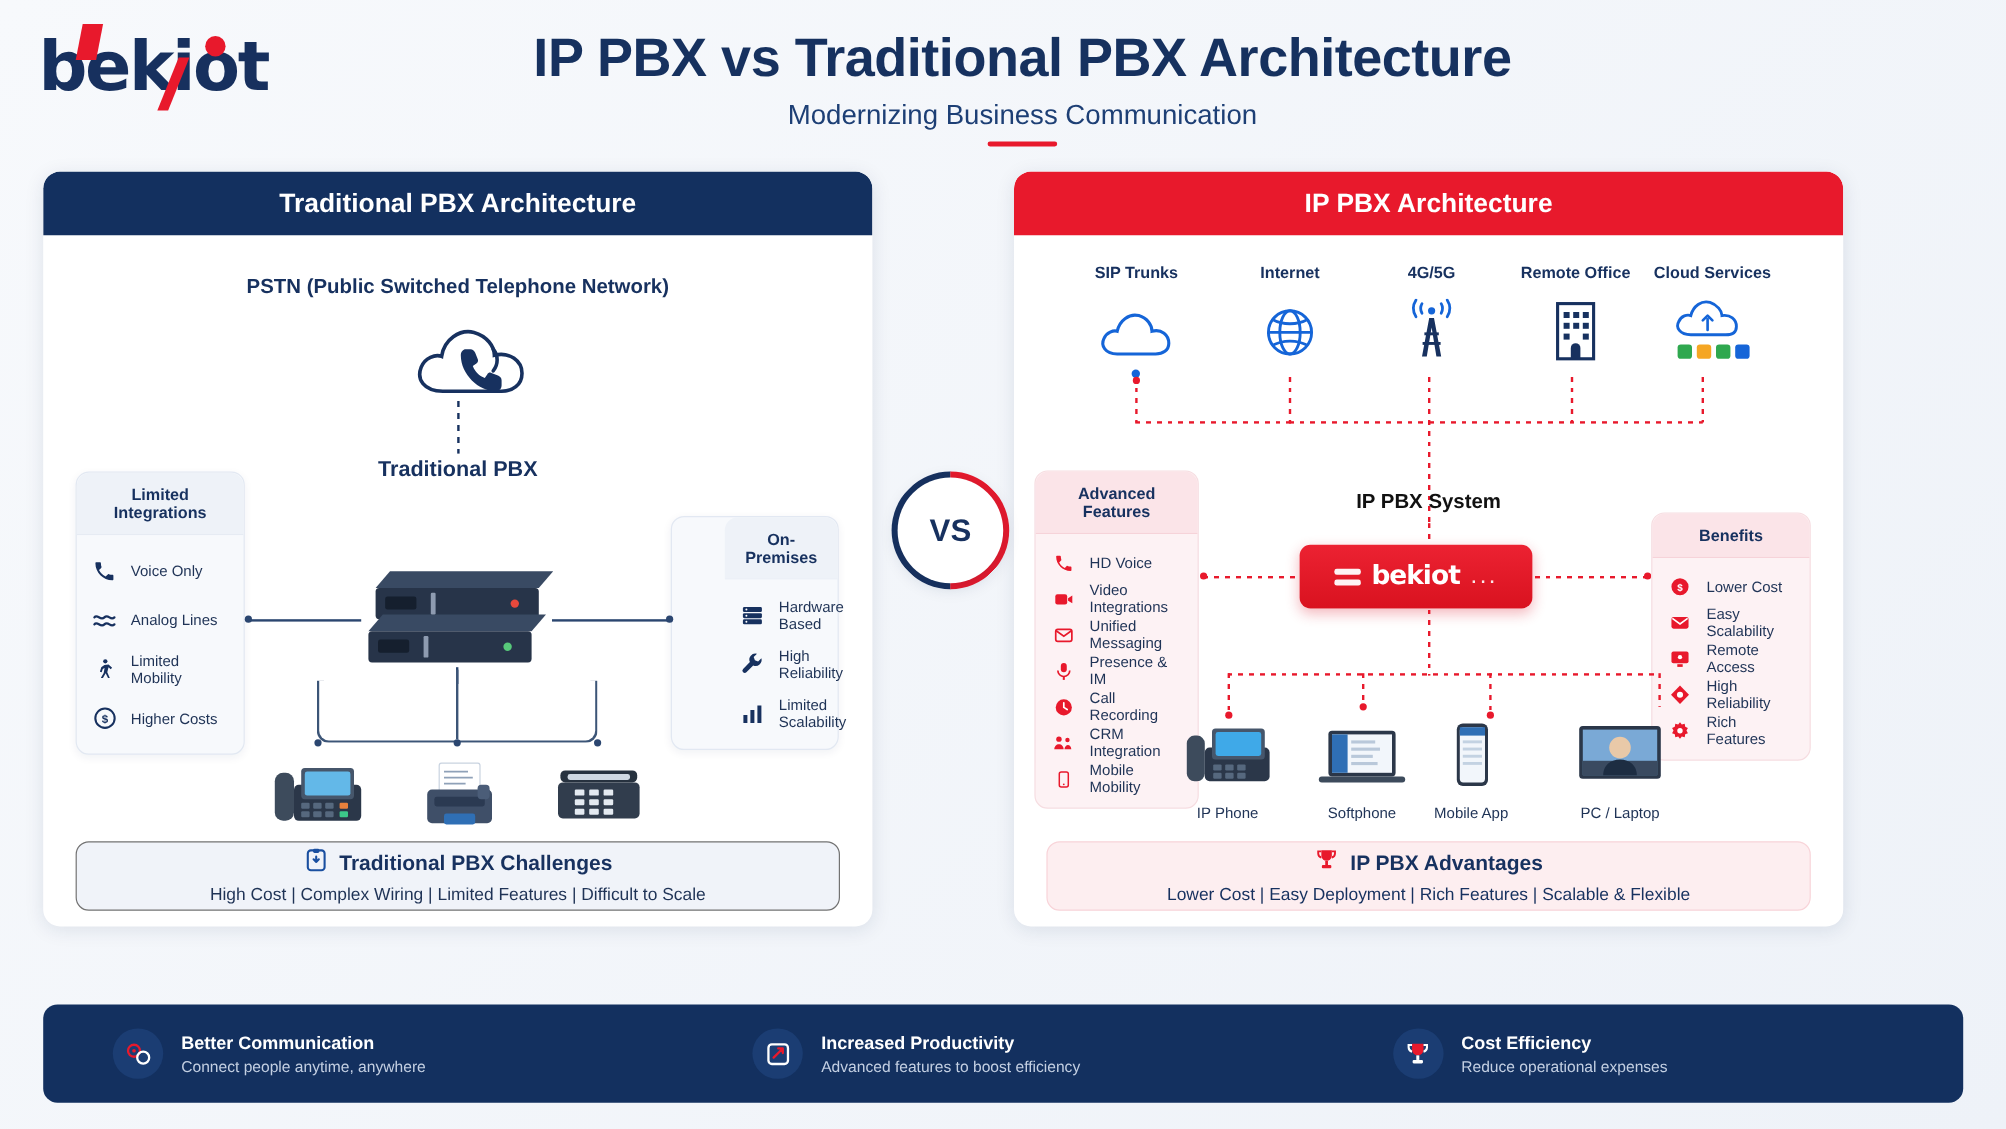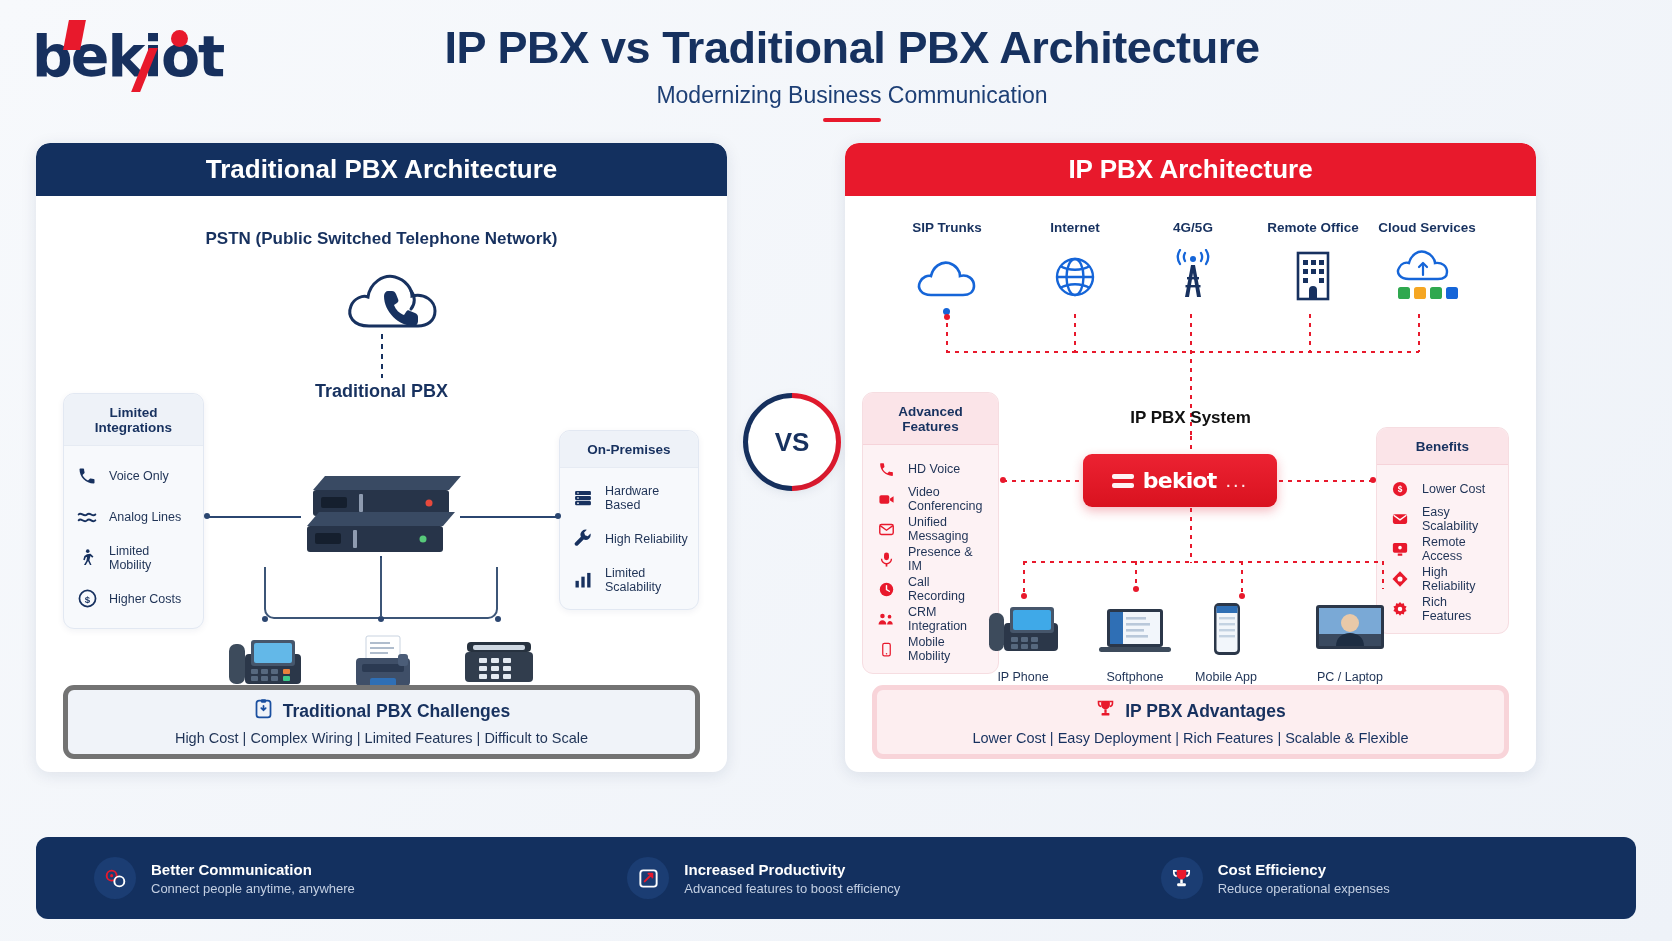--- a/index.html
+++ b/index.html
@@ -30,21 +30,21 @@
   .panel {
     position:absolute; top:143px; width:691px; height:629px;
     background:#fff; border-radius:14px;
     box-shadow:0 3px 16px rgba(20,40,80,0.10);
     overflow:hidden;
   }
   .panel-left { left:36px; }
   .panel-right { left:845px; }
   .panel-head {
     height:53px; line-height:53px; text-align:center;
-    font-size:26px; font-weight:bold; color:#fff; border-radius:14px 14px 0 0;
+    font-size:22px; font-weight:bold; color:#fff; border-radius:14px 14px 0 0;
   }
   .head-navy { background:#13305f; }
   .head-red  { background:#e8192c; }
   .panel-body { position:relative; width:100%; height:576px; }
   
   .pstn-label { position:absolute; left:0; top:33px; width:100%; text-align:center;
     font-size:17px; font-weight:bold; color:#17315f; }
   .cloud-pstn { position:absolute; left:305px; top:64px; }
   .tpbx-label { position:absolute; left:0; top:185px; width:100%; text-align:center;
     font-size:18px; font-weight:bold; color:#17315f; }
@@ -57,29 +57,29 @@
   }
   .card-head { font-size:13.5px; font-weight:bold; color:#17315f; text-align:center;
     padding:11px 6px 10px; border-bottom:1px solid #e6ebf3; background:#eef2f8;
     border-radius:11px 11px 0 0; }
   .card-list { padding:9px 10px 9px 12px; }
   .card-row { display:flex; align-items:center; gap:11px; height:41px; }
   .card-row .ico { width:22px; height:22px; flex:none; display:flex;
     align-items:center; justify-content:center; }
   .card-row .txt { font-size:12.5px; color:#1f3356; }
   .li-card { left:27px; top:197px; width:141px; }
-  .op-card { left:523px; top:234px; width:140px; }
+  .op-card { left:523px; top:234px; width:140px;padding-left:44px; }
   .conn { position:absolute; background:#2b4670; height:2px; }
   .dot-end { position:absolute; width:6px; height:6px; border-radius:50%; background:#2b4670; }
   .devrow { position:absolute; top:438px; left:0; width:100%; }
   .dev { position:absolute; text-align:center; width:110px; }
   .dev-label { font-size:12.5px; color:#1f3356; margin-top:7px; }
   .elbow { position:absolute; border-color:#3c5577; border-style:solid; }
-  .footer-box { position:absolute; left:27px; bottom:13px; width:637px; height:74px;
-    background:#f0f3f9; border:5px solid #737373; border-radius:11px;
+  .footer-box { position:absolute; left:27px; bottom:13px; width:637px; height:58px;
+    background:#f0f3f9; border:1px solid #737373; border-radius:11px;
     display:flex; flex-direction:column; align-items:center; justify-content:center; gap:6px; }
   .footer-title { display:flex; align-items:center; gap:9px;
     font-size:17.5px; font-weight:bold; color:#17315f; }
   .footer-sub { font-size:14.5px; color:#1f3356; }
   .footer-box.red { background:#fdeef0; border-color:#f8d4d9; }
   .footer-box.red .footer-title, .footer-box.red .footer-sub { color:#17315f; }
   
   .src-row { position:absolute; top:24px; left:0; width:100%; height:100px; }
   .src { position:absolute; width:120px; text-align:center; }
   .src-label { font-size:13.5px; font-weight:bold; color:#17315f; }
@@ -459,21 +459,21 @@
             </span>
           <span class="txt">HD Voice</span>
         </div>
         <div class="card-row" style="height:30px">
           <span class="ico">
               <svg width="17" height="17" viewBox="0 0 24 24">
                 <rect x="2" y="6" width="14" height="12" rx="2.5" fill="#e8192c"></rect>
                 <polygon points="17,10.5 22,7.5 22,16.5 17,13.5" fill="#e8192c"></polygon>
               </svg>
             </span>
-          <span class="txt">Video Conferencing</span>
+          <span class="txt">Video Integrations</span>
         </div>
         <div class="card-row" style="height:30px">
           <span class="ico">
               <svg width="17" height="17" viewBox="0 0 24 24">
                 <rect x="2.5" y="5" width="19" height="14" rx="2.4" fill="none" stroke="#e8192c" stroke-width="2"></rect>
                 <path d="M3 6.5 12 13l9-6.5" fill="none" stroke="#e8192c" stroke-width="2"></path>
               </svg>
             </span>
           <span class="txt">Unified Messaging</span>
         </div>

